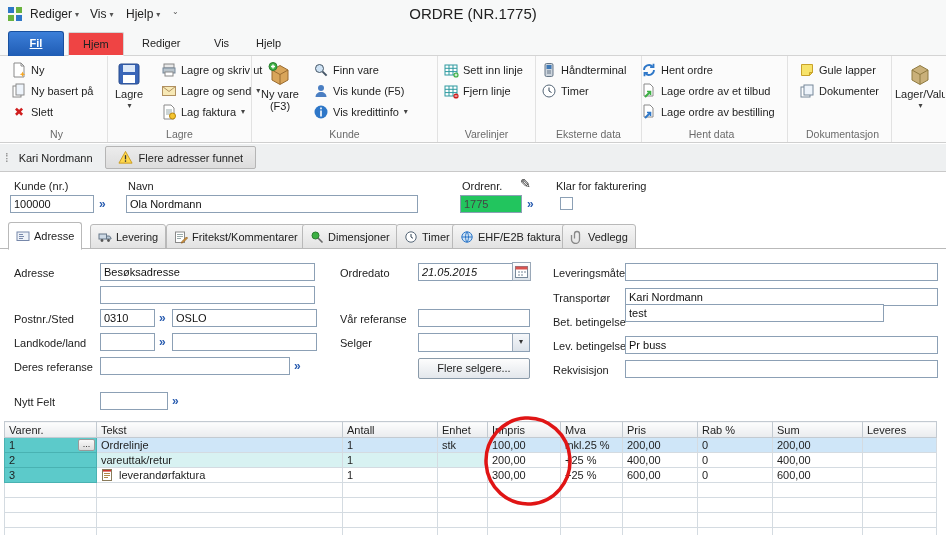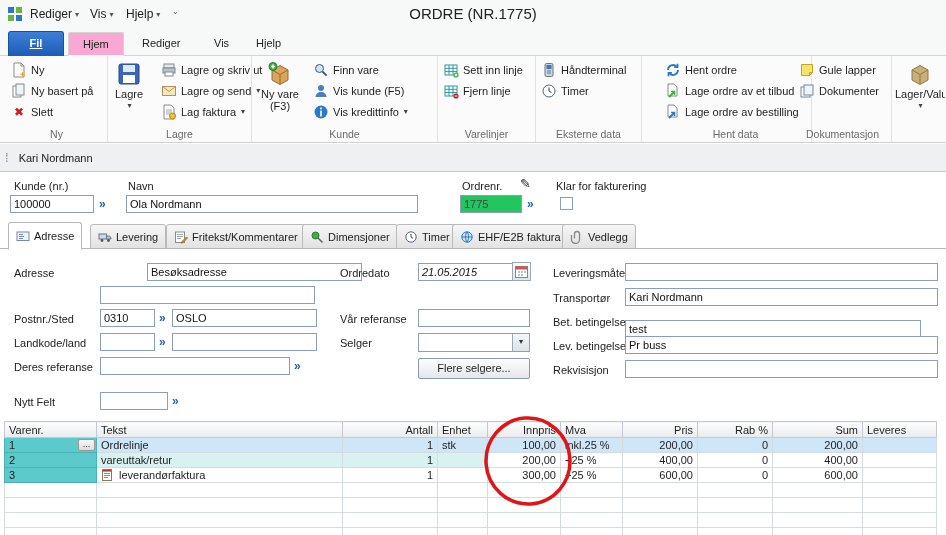--- a/index.html
+++ b/index.html
@@ -10,21 +10,21 @@
   .titlebar{position:absolute;left:0;top:0;width:100%;height:29px;background:#f7f8f8;}
   .appicon{position:absolute;left:7px;top:6px;width:16px;height:16px;}
   .tmenu{position:absolute;top:7px;display:flex;align-items:center;gap:3px;font-size:12px;color:#222;}
   .mc{font-size:8px;color:#555;}
   .wtitle{position:absolute;left:0;top:5px;width:100%;text-align:center;font-size:15px;color:#222;}
 
   
   .tabrow{position:absolute;left:0;top:29px;width:100%;height:26px;background:#f7f8f8;padding-left:12px;}
   .ftab{position:absolute;left:8px;top:2px;width:56px;height:25px;background:linear-gradient(#3c7fd9,#1f5cb4);border:1px solid #18509f;border-bottom:none;border-radius:3px 3px 0 0;color:#fff;font-weight:bold;text-align:center;line-height:23px;text-decoration:underline;z-index:4;}
   .rtab{position:absolute;top:3px;height:24px;line-height:23px;padding:0 14px;color:#222;}
-  .rtab.active{background:#f9a8d4;border:1px solid #d4d4d4;border-bottom:1px solid #fbfbfb;border-radius:2px 2px 0 0;z-index:3;text-align:center;}
+  .rtab.active{background:#ef4444;border:1px solid #d4d4d4;border-bottom:1px solid #fbfbfb;border-radius:2px 2px 0 0;z-index:3;text-align:center;}
 
   
   .ribbon{position:absolute;left:0;top:55px;width:100%;height:88px;background:#fbfbfb;border-top:1px solid #d4d4d4;border-bottom:1px solid #cfcfcf;}
   .rgroup{position:absolute;top:0;height:86px;border-right:1px solid #e2e2e2;}
   .glabel{position:absolute;left:0;bottom:2px;width:100%;text-align:center;font-size:10.5px;color:#6a6a6a;white-space:nowrap;}
   .rstack{position:absolute;top:4px;display:flex;flex-direction:column;gap:2px;}
   .rbtn{display:flex;align-items:center;gap:4px;height:19px;padding:0 3px;white-space:nowrap;border-radius:2px;cursor:default;}
   .ic{width:16px;height:16px;flex:0 0 16px;display:inline-block;}
   .ic svg{width:16px;height:16px;display:block;}
   .icx{width:16px;flex:0 0 16px;text-align:center;color:#cf1d1d;font-weight:bold;font-size:12px;line-height:16px;}
@@ -58,21 +58,21 @@
   .dtabs{position:absolute;left:0;top:221px;width:100%;height:28px;border-bottom:1px solid #b9b9b9;}
   .dtab{position:absolute;top:3px;height:25px;display:flex;align-items:center;gap:4px;padding:0 7px;background:linear-gradient(#f6f6f6,#e2e2e2);border:1px solid #b9b9b9;border-radius:3px 3px 0 0;color:#222;white-space:nowrap;}
   .dtab.active{top:1px;height:28px;background:#fff;border-bottom:1px solid #fff;z-index:2;}
   .dticon svg{width:14px;height:14px;display:block;}
 
   
   .grid{position:absolute;left:4px;top:421px;border-collapse:collapse;table-layout:fixed;background:#fff;}
   .grid th{height:16px;background:linear-gradient(#fdfdfd,#e9ebee);border:1px solid #c3cad1;font-weight:normal;font-size:11px;padding:0 4px;white-space:nowrap;overflow:hidden;}
   .grid td{height:15px;border:1px solid #d4dbe1;font-size:11px;padding:0 4px;white-space:nowrap;overflow:hidden;}
   .tleft{text-align:left;}
-  .tright{text-align:right;}
+  .tright{text-align:left;}
   td.cell-id{background:#5ccaca;border-color:#49b2b2;position:relative;}
   .row-sel td{background:#cfe6f8;}
   .row-sel td.cell-id{background:#5ccaca;}
   td.cyan{background:#d8f2f2;}
   .dots-btn{position:absolute;right:1px;top:1px;width:17px;height:12px;background:linear-gradient(#f8f8f8,#dcdcdc);border:1px solid #9a9a9a;font-size:9px;line-height:8px;text-align:center;border-radius:2px;}
   .rowicon{display:inline-block;width:12px;height:12px;vertical-align:-2px;margin-right:3px;}
   .rowicon svg{width:12px;height:12px;display:block;}
 
   .annotation{position:absolute;left:478px;top:414px;width:100px;height:94px;z-index:50;pointer-events:none;}
 </style>
@@ -287,21 +287,21 @@
                 <circle cx="8" cy="8" r="6" fill="#fff" stroke="#556677"></circle>
                 <path d="M8 4.5V8l2.5 1.5" stroke="#334455" fill="none"></path>
               </svg>
             </span>
           <span>Timer</span>
         </div>
       </div>
       <div class="glabel">Eksterne data</div>
     </div>
 
-    <div class="rgroup" style="left:660px;width:152px">
+    <div class="rgroup" style="left:636px;width:152px">
       <div class="rstack" style="left:2px">
         <div class="rbtn">
           <span class="ic">
               <svg viewBox="0 0 16 16">
                 <path d="M3 8a5 5 0 0 1 8.6-3.4" fill="none" stroke="#2e77c8" stroke-width="1.8"></path>
                 <path d="M12.5 1.8v3.4H9.1" fill="none" stroke="#2e77c8" stroke-width="1.8"></path>
                 <path d="M13 8a5 5 0 0 1-8.6 3.4" fill="none" stroke="#2e77c8" stroke-width="1.8"></path>
                 <path d="M3.5 14.2v-3.4h3.4" fill="none" stroke="#2e77c8" stroke-width="1.8"></path>
               </svg>
             </span>
@@ -366,20 +366,30 @@
         <span class="blbl nowrapclip">Lager/Valu</span>
         <span class="caret">▾</span>
       </div>
     </div>
 
   </div>
 
   <div class="infobar">
     <span class="grip">⁞</span>
     <span class="iuser">Kari Nordmann</span>
+    <span class="iwarn">
+      <span class="icw">
+          <svg viewBox="0 0 16 16">
+            <path d="M8 1.5L15 14H1z" fill="#ffd84d" stroke="#c99a1e"></path>
+            <rect x="7.3" y="5.5" width="1.4" height="4.5" fill="#333"></rect>
+            <rect x="7.3" y="11" width="1.4" height="1.6" fill="#333"></rect>
+          </svg>
+        </span>
+      <span>Flere adresser funnet</span>
+    </span>
   </div>
 
   <div class="lbl" style="left:14px;top:180px">Kunde (nr.)</div>
   <input class="inp" style="left: 10px; top: 195px; width: 84px;" value="100000">
   <span class="chev" style="left:99px;top:197px">»</span>
 
   <div class="lbl" style="left:128px;top:180px">Navn</div>
   <input class="inp" style="left: 126px; top: 195px; width: 292px;" value="Ola Nordmann">
 
   <div class="lbl" style="left:462px;top:180px">Ordrenr.</div>
@@ -452,21 +462,21 @@
       <span class="dticon">
           <svg viewBox="0 0 14 14">
             <path d="M4.5 8.5V4a2.5 2.5 0 0 1 5 0v5.5a4 4 0 0 1-8 0V5" fill="none" stroke="#888" stroke-width="1.3"></path>
           </svg>
         </span>
       <span>Vedlegg</span>
     </div>
   </div>
 
   <div class="lbl" style="left:14px;top:267px">Adresse</div>
-  <input class="inp" style="left: 100px; top: 263px; width: 215px; margin-left: 47px;" value="Besøksadresse">
+  <input class="inp" style="left: 100px; top: 263px; width: 215px;" value="Besøksadresse">
   <input class="inp" style="left: 100px; top: 286px; width: 215px;" value="">
 
   <div class="lbl" style="left:14px;top:313px">Postnr./Sted</div>
   <input class="inp" style="left: 100px; top: 309px; width: 55px;" value="0310">
   <span class="chev" style="left:159px;top:311px">»</span>
   <input class="inp" style="left: 172px; top: 309px; width: 145px;" value="OSLO">
 
   <div class="lbl" style="left:14px;top:337px">Landkode/land</div>
   <input class="inp" style="left: 100px; top: 333px; width: 55px;" value="">
   <span class="chev" style="left:159px;top:335px">»</span>
@@ -501,21 +511,21 @@
 
   <div class="pushbtn" style="left:418px;top:358px;width:112px">Flere selgere...</div>
 
   <div class="lbl" style="left:553px;top:267px">Leveringsmåte</div>
   <input class="inp" style="left: 625px; top: 263px; width: 313px;" value="">
 
   <div class="lbl" style="left:553px;top:292px">Transportør</div>
   <input class="inp" style="left: 625px; top: 288px; width: 313px;" value="Kari Nordmann">
 
   <div class="lbl" style="left:553px;top:316px">Bet. betingelse</div>
-  <input class="inp" style="left: 625px; top: 320px; width: 296px;" value="test">
+  <input class="inp" style="left: 625px; top: 304px; width: 259px;" value="test">
 
   <div class="lbl" style="left:553px;top:340px">Lev. betingelse</div>
   <input class="inp" style="left: 625px; top: 336px; width: 313px;" value="Pr buss">
 
   <div class="lbl" style="left:553px;top:364px">Rekvisisjon</div>
   <input class="inp" style="left: 625px; top: 360px; width: 313px;" value="">
 
   <table class="grid">
     <colgroup>
       <col style="width:92px">

